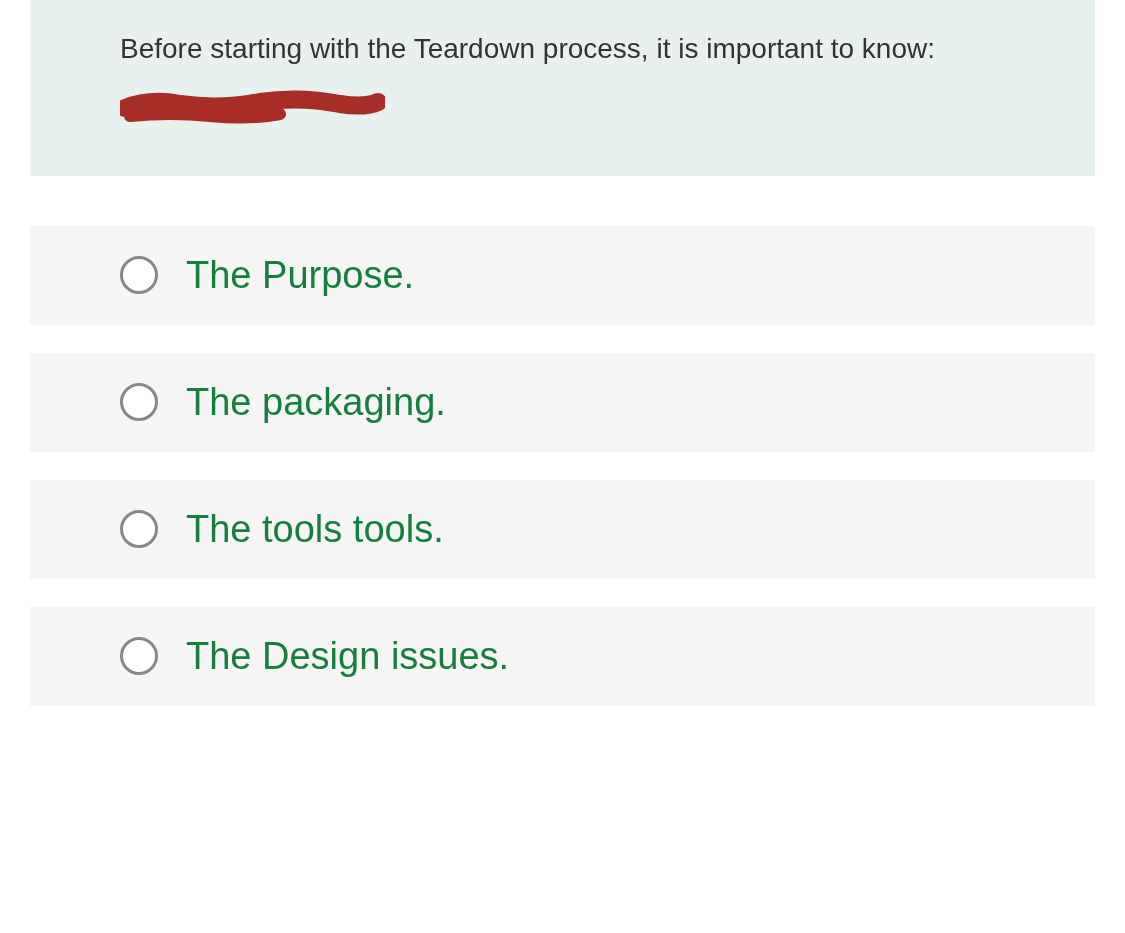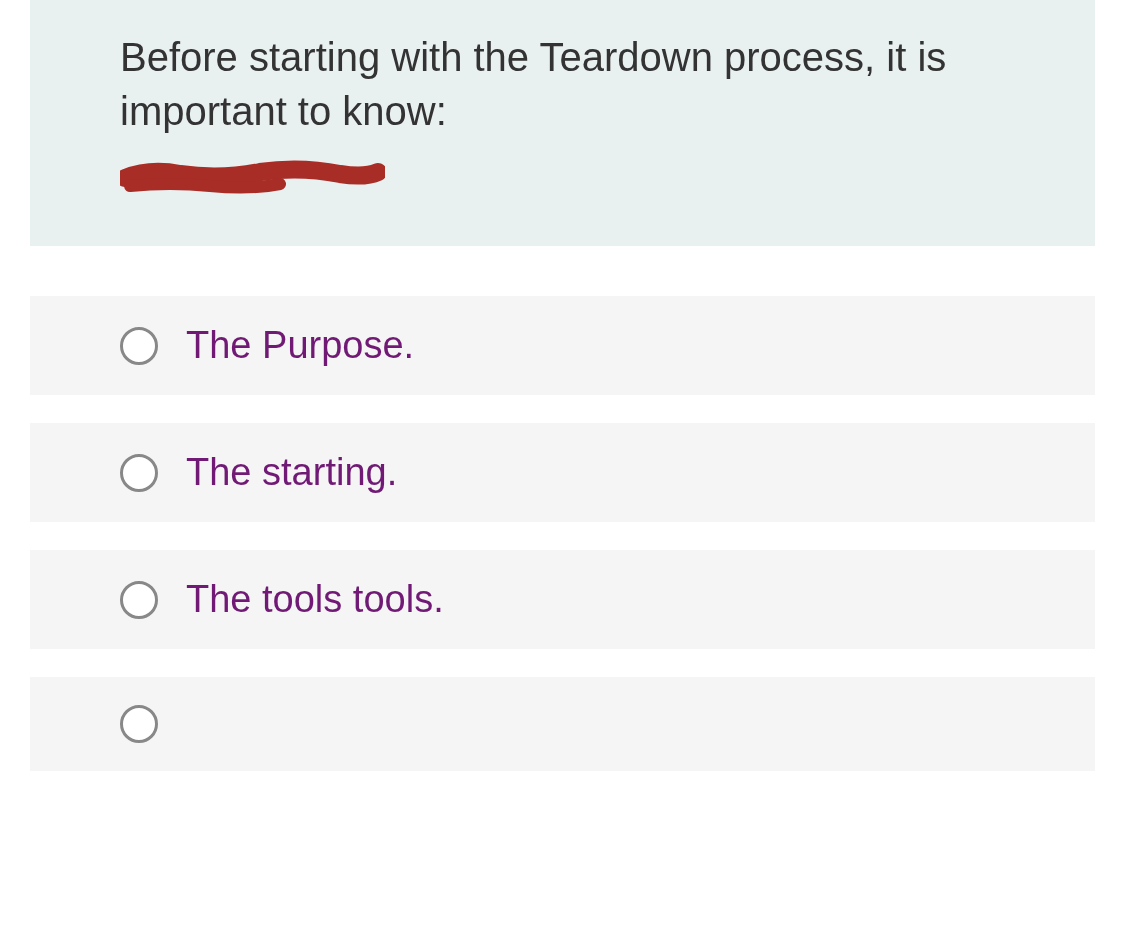--- a/index.html
+++ b/index.html
@@ -13,21 +13,21 @@
       width: 1125px;
       height: 933px;
       padding: 0;
     }
     .question-panel {
       background: #e9f0f0;
       padding: 30px 30px 50px 90px;
       margin: 0 30px 50px 30px;
     }
     .question-text {
-      font-size: 40px;
+      font-size: 28px;
       color: #333333;
       line-height: 1.35;
       font-weight: 400;
     }
     .redact-mark {
       margin-top: 18px;
       width: 265px;
       height: 40px;
     }
     .options-container {
@@ -45,21 +45,21 @@
       width: 38px;
       height: 38px;
       border: 3px solid #888888;
       border-radius: 50%;
       flex-shrink: 0;
       margin-right: 28px;
       background: #ffffff;
     }
     .option-label {
       font-size: 38px;
-      color: #701a75;
+      color: #15803d;
       font-weight: 400;
     }
   </style>
 </head>
 <body>
 
 <div class="question-panel">
   <div class="question-text">Before starting with the Teardown process, it is important to know:</div>
   <div class="redact-mark">
     <svg width="265" height="40" viewBox="0 0 265 40">
@@ -69,22 +69,23 @@
   </div>
 </div>
 
 <div class="options-container">
   <div class="option-row">
     <span class="radio-circle"></span>
     <span class="option-label">The Purpose.</span>
   </div>
   <div class="option-row">
     <span class="radio-circle"></span>
-    <span class="option-label">The starting.</span>
+    <span class="option-label">The packaging.</span>
   </div>
   <div class="option-row">
     <span class="radio-circle"></span>
     <span class="option-label">The tools tools.</span>
   </div>
   <div class="option-row">
     <span class="radio-circle"></span>
+    <span class="option-label">The Design issues.</span>
   </div>
 </div>
 
 </body></html>

